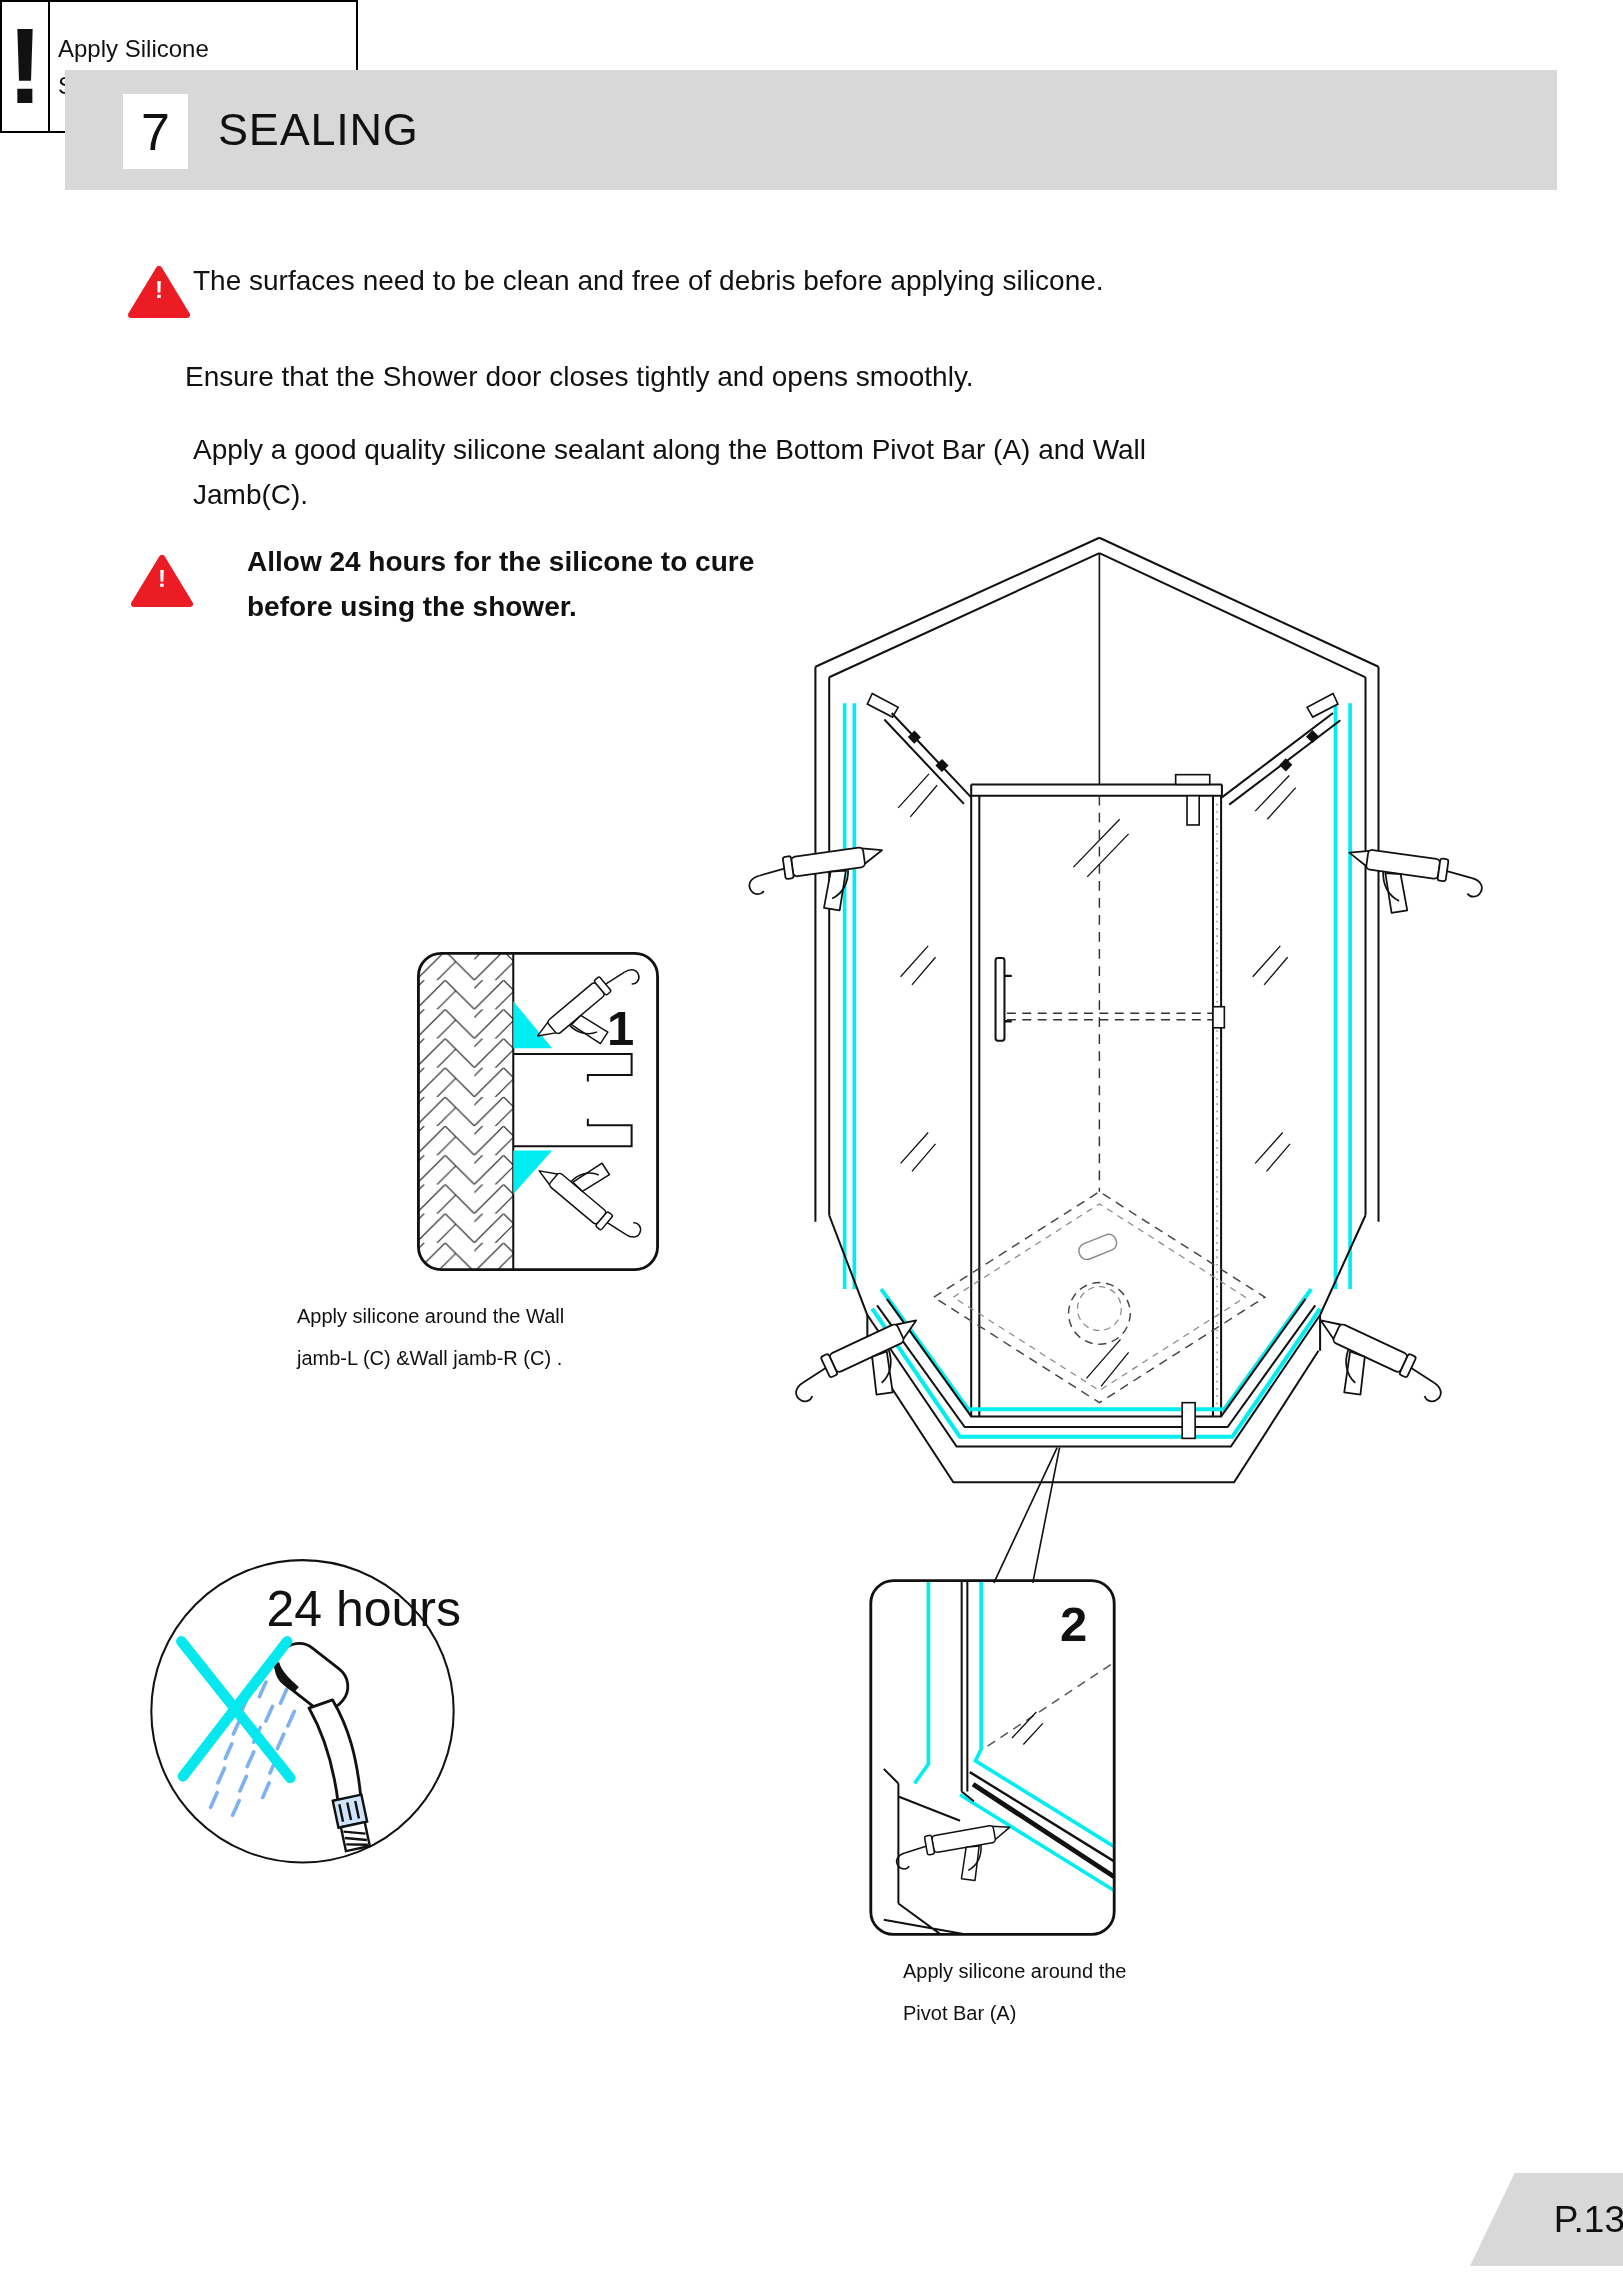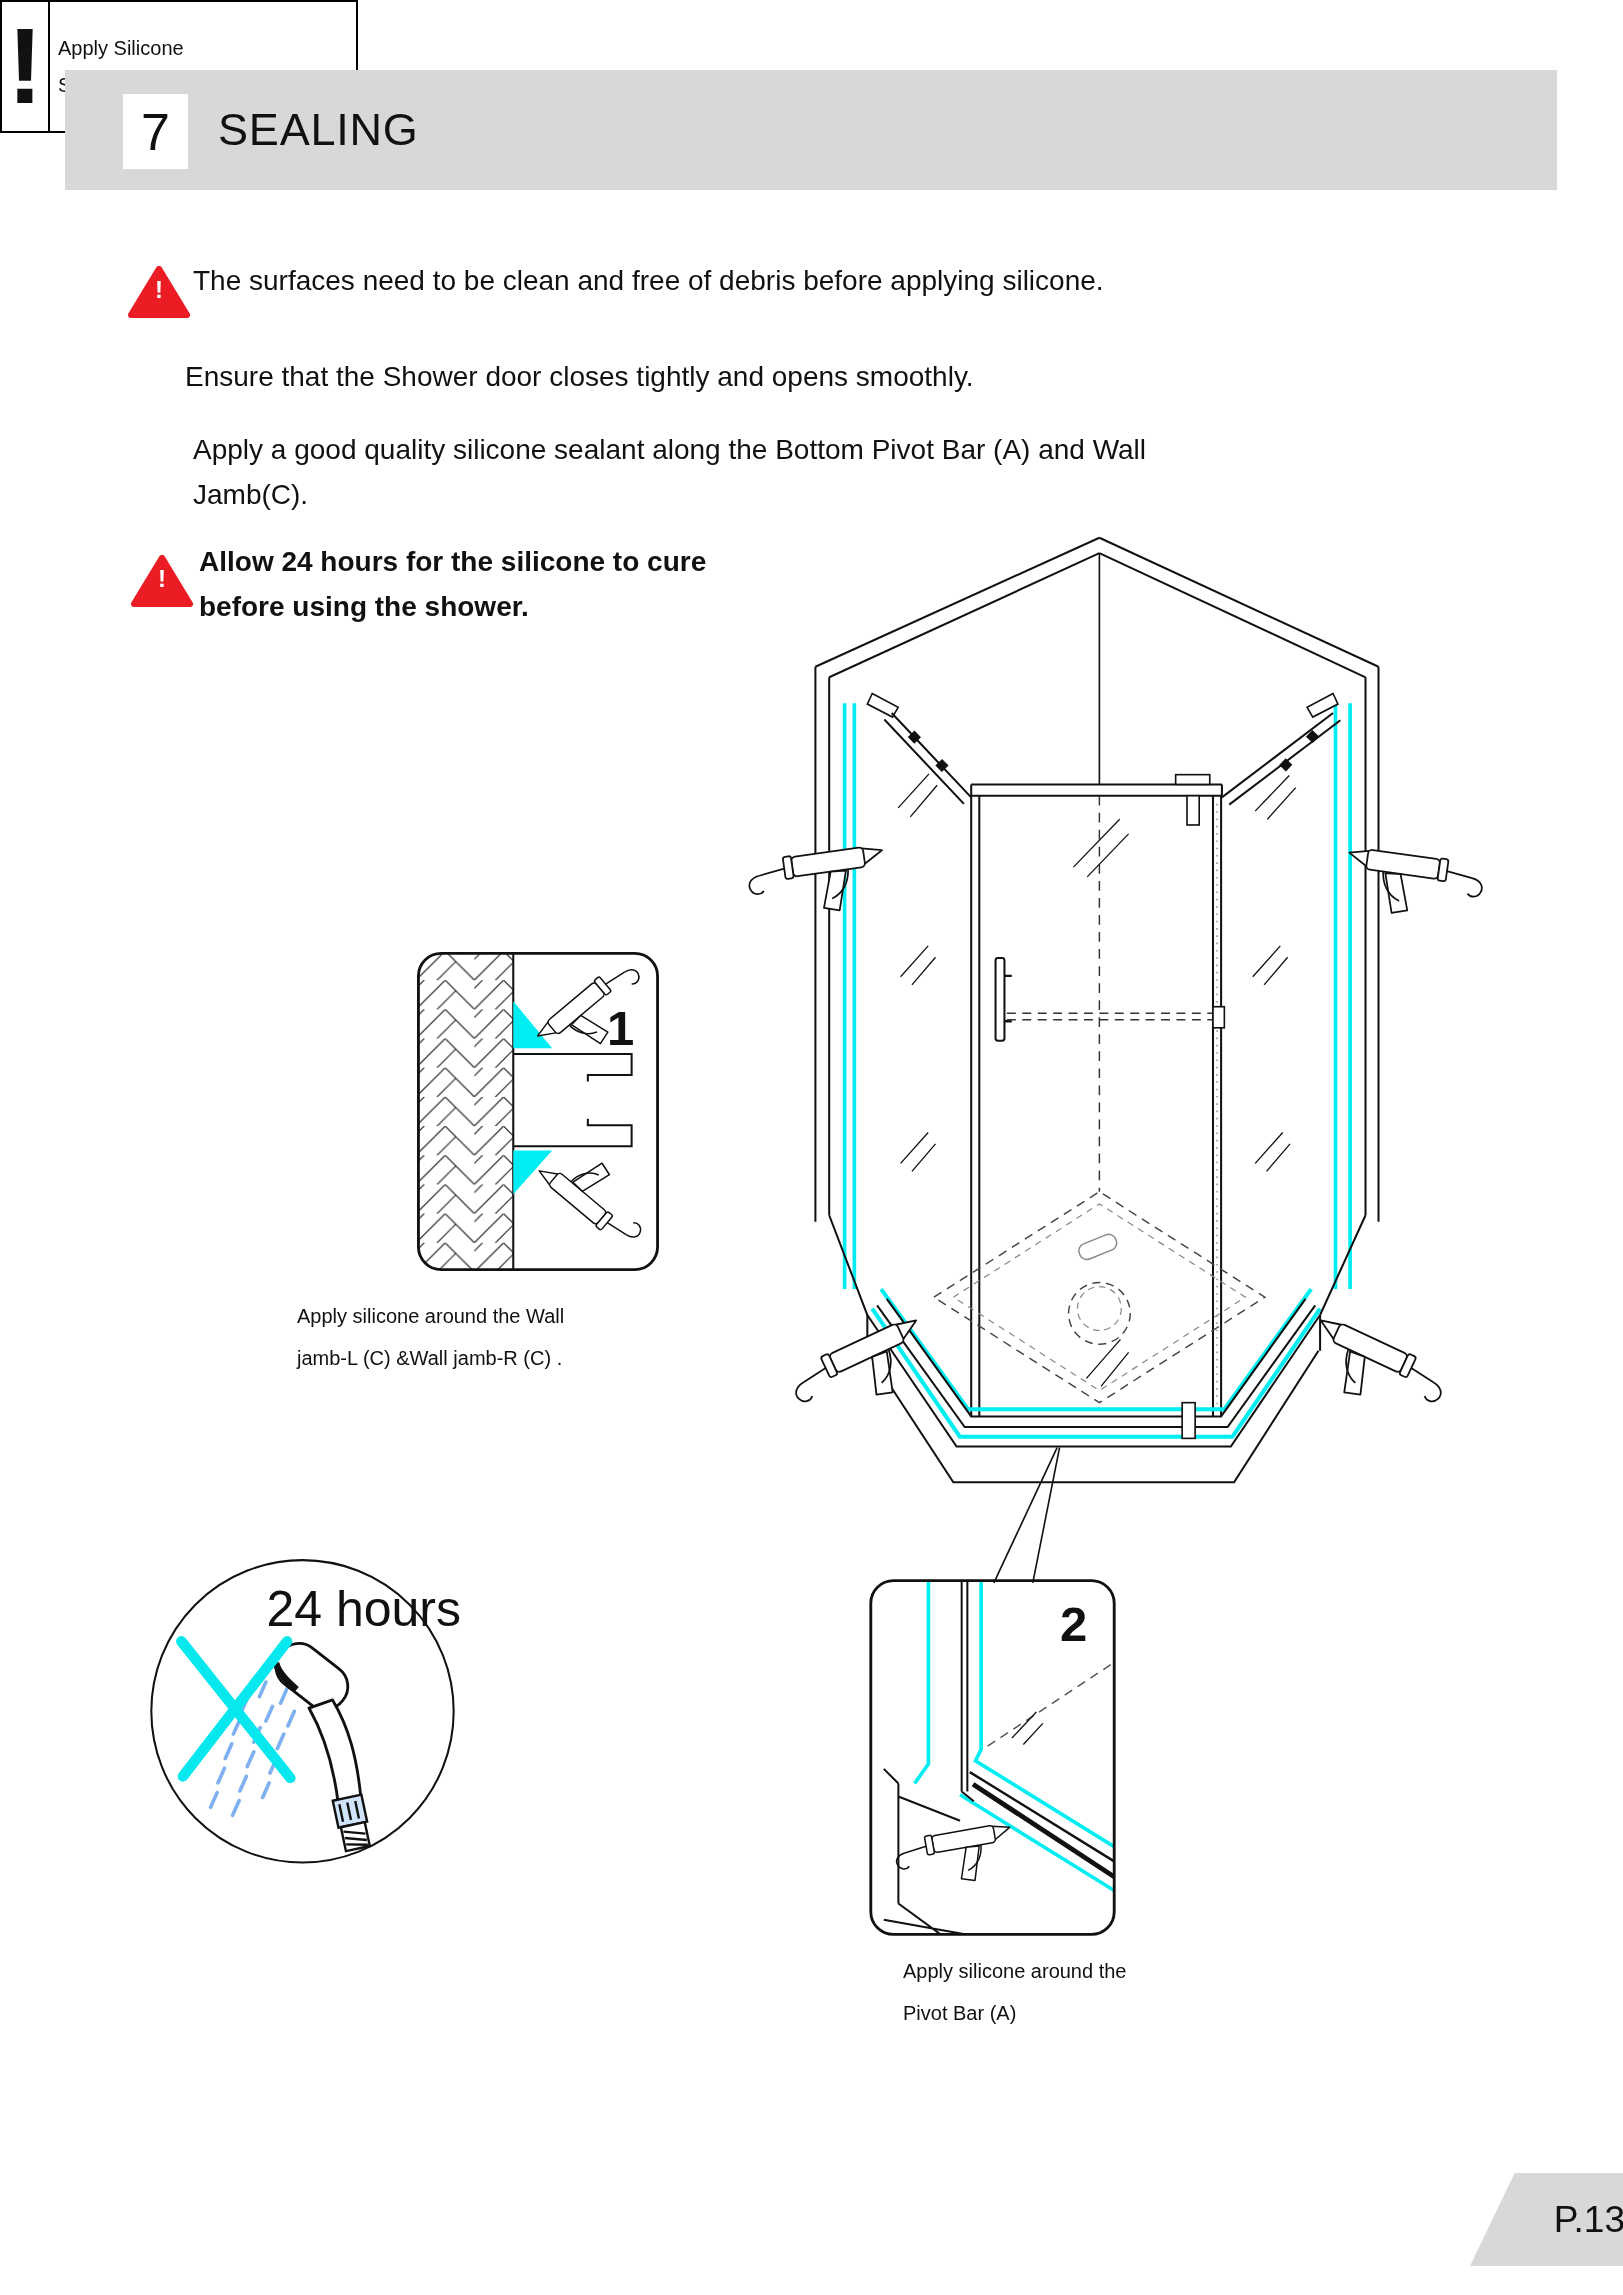--- a/index.html
+++ b/index.html
@@ -15,31 +15,31 @@
   #page-title{left:153px;top:0;height:120px;display:flex;align-items:center;
     font-size:45px;letter-spacing:0.8px;}
   
   .warn-tri{width:62px;height:54px;}
   .warn-glyph{position:absolute;left:0;top:11.4px;width:62px;text-align:center;
     color:#fff;font-size:24px;font-weight:bold;}
   
   .txt{font-size:28px;line-height:36px;white-space:nowrap;}
   b{font-weight:normal;}
   #para-apply{line-height:45px;font-size:28px;}
-  #warn2-text{font-weight:bold;font-size:28px;line-height:45px;}
+  #warn2-text{font-weight:bold;font-size:28px;line-height:45px;margin-left:48px;}
   .caption{font-size:20px;line-height:42px;}
   .detail-label{font-size:49px;font-weight:600;}
   #badge-text{width:317px;text-align:right;font-size:50px;}
   
   #sealant-note{left:181px;top:1948px;width:358px;height:133px;border:2.4px solid #000;
     display:flex;box-sizing:border-box;}
   #sealant-icon-cell{width:46px;border-right:2.4px solid #000;display:flex;
     align-items:center;justify-content:center;font-size:107px;font-weight:bold;line-height:1;}
   #sealant-text-cell{flex:1;display:flex;flex-direction:column;justify-content:center;
-    padding-left:8px;font-size:20px;line-height:37px;}
+    padding-left:8px;font-size:24px;line-height:37px;}
   
   #footer-tab{left:1470px;top:2173px;width:186px;height:93px;
     background:#d8d8d8;clip-path:polygon(24% 0,100% 0,100% 100%,0 100%);
     display:flex;align-items:center;justify-content:flex-end;padding-right:31px;
     box-sizing:border-box;font-size:37px;}
   svg{overflow:visible;display:block;}
 </style>
 </head>
 <body>
 

